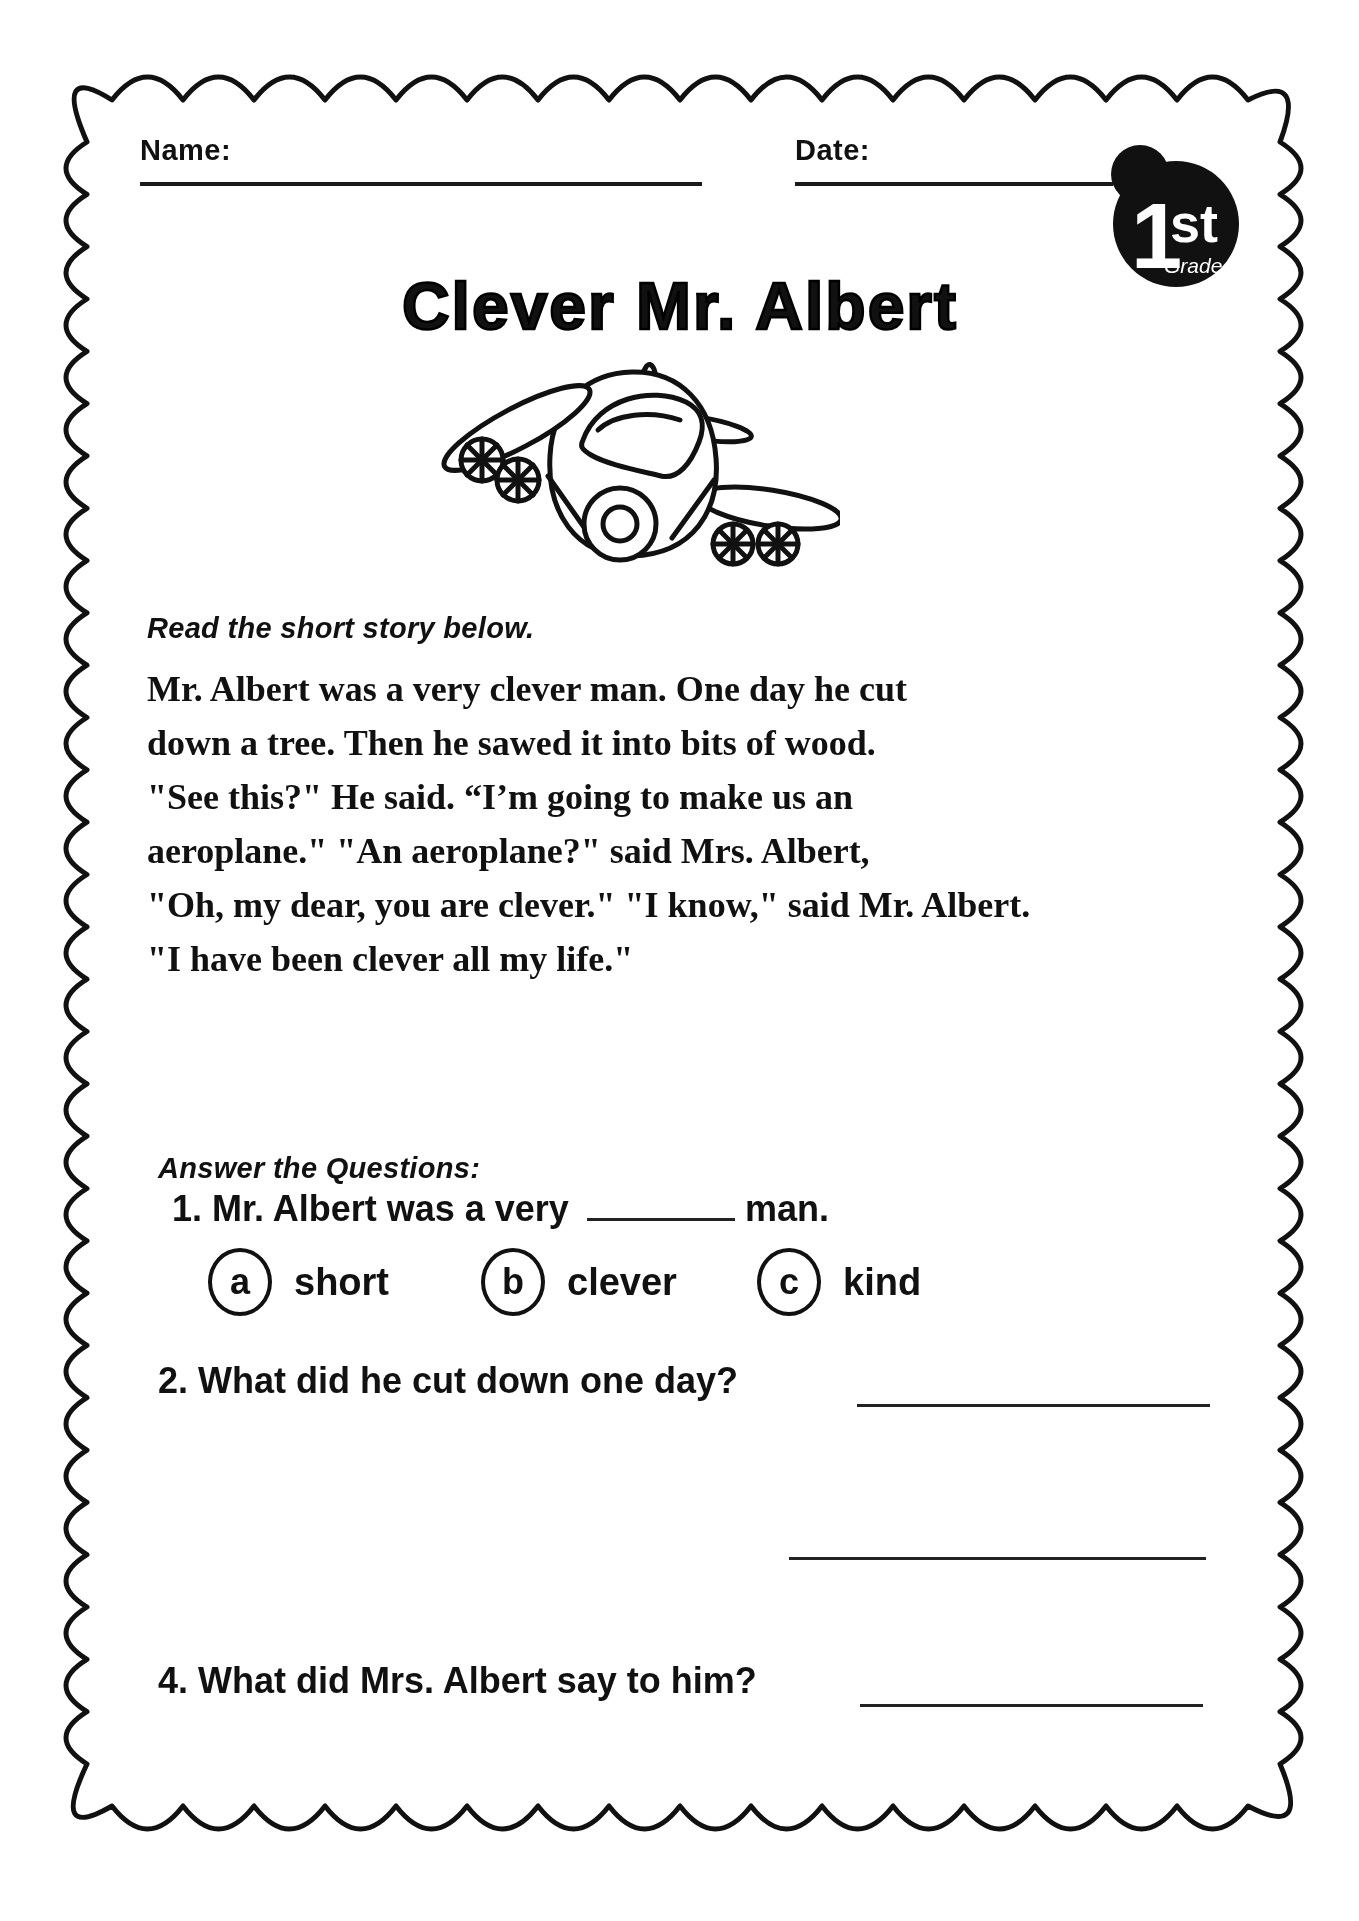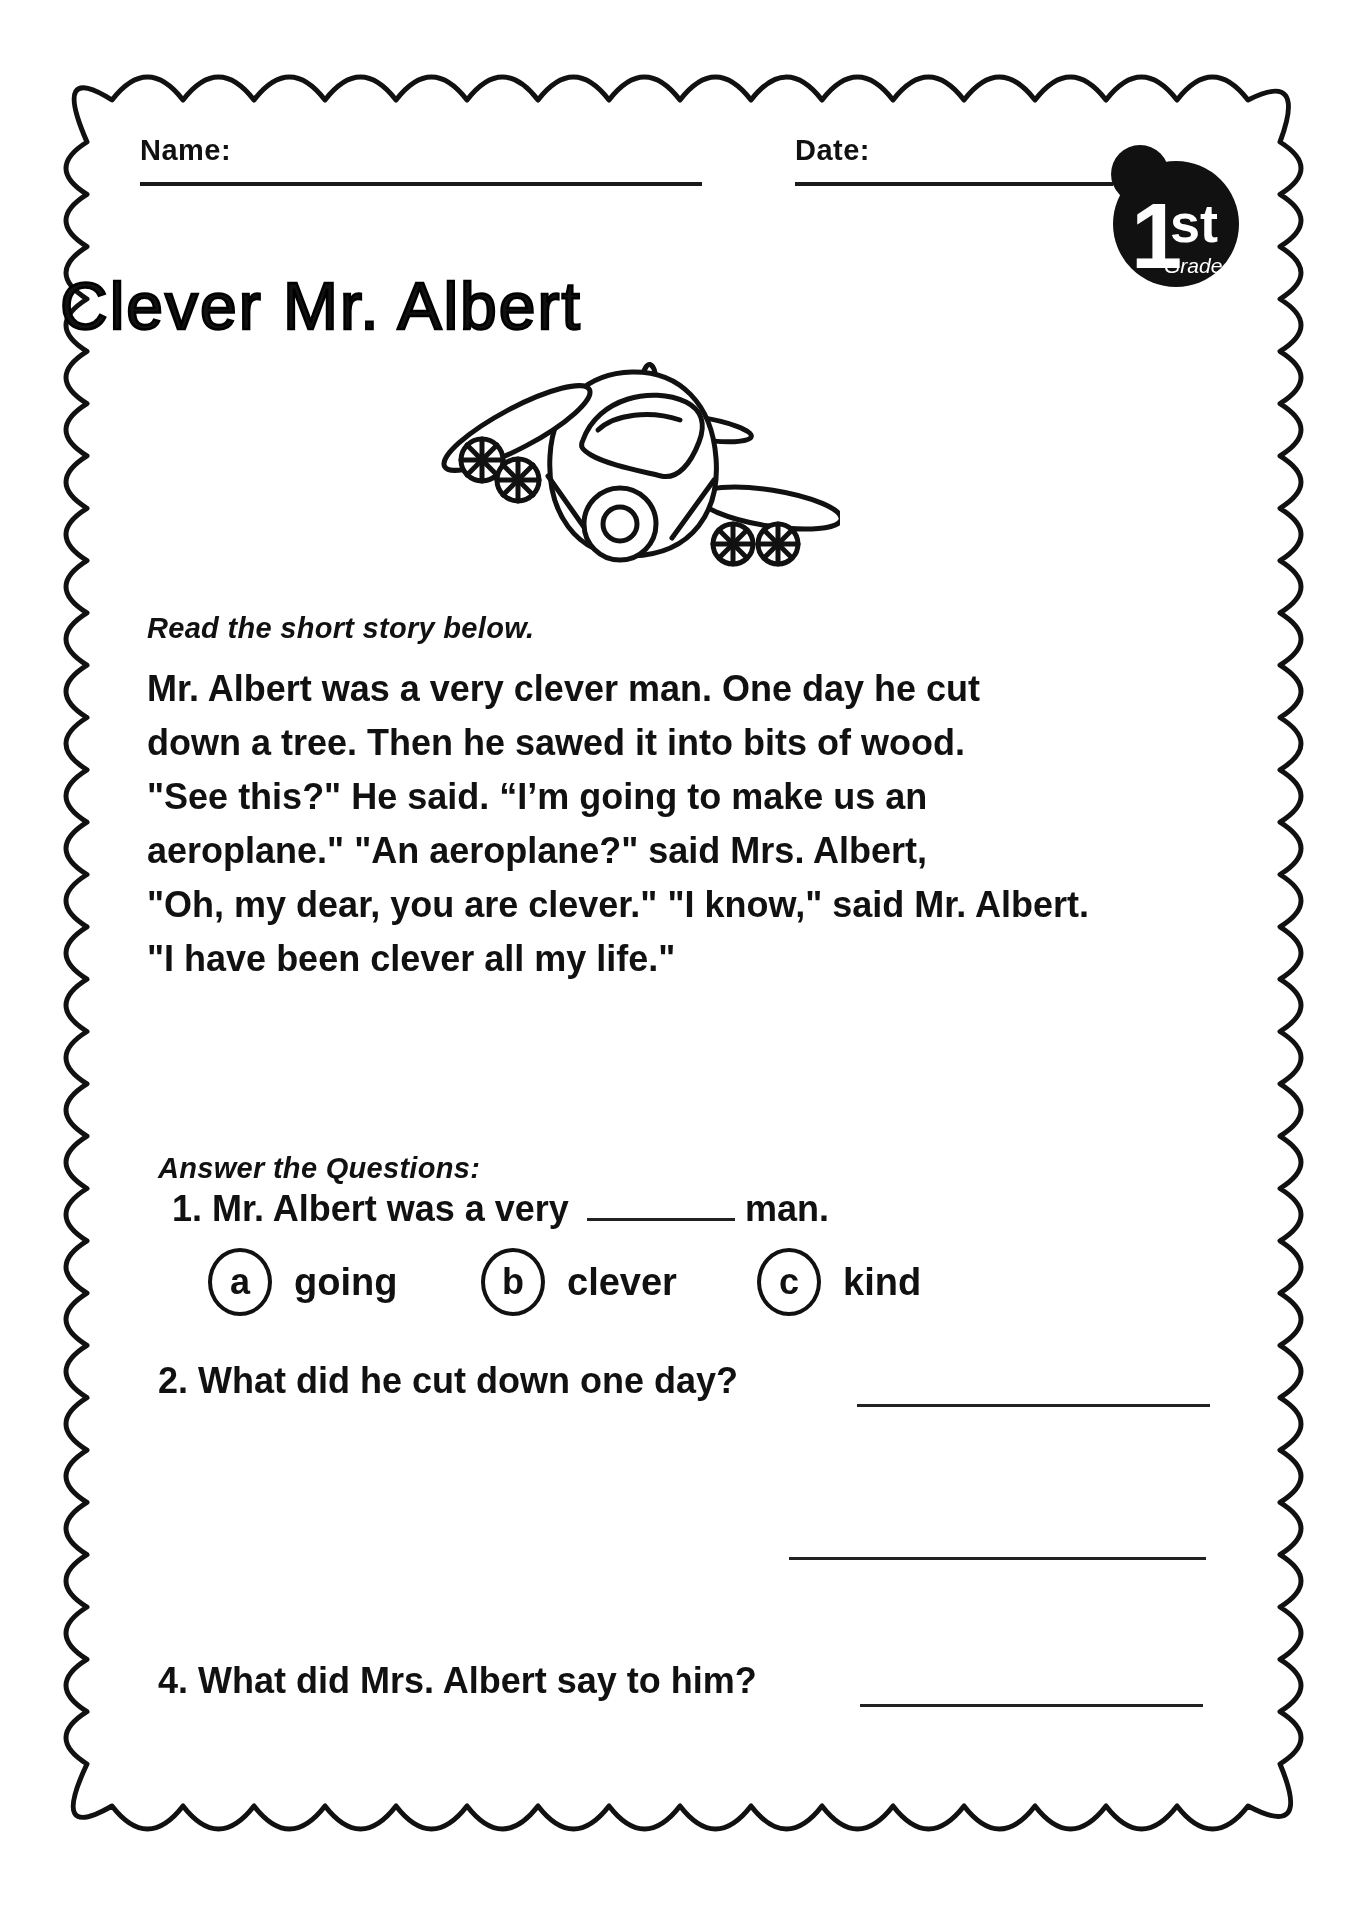--- a/index.html
+++ b/index.html
@@ -9,27 +9,27 @@
   svg{display:block;}
   
   #frame-svg{position:absolute;left:0;top:0;pointer-events:none;}
   
   .field-label{font-size:29px;font-weight:bold;letter-spacing:.5px;}
   .write-line{position:absolute;height:0;border-top:4px solid #1a1a1a;}
   .answer-line{position:absolute;height:0;border-top:3px solid #222;}
   
   #badge{left:1098px;top:142px;}
   
-  .title{left:60px;top:268px;width:1240px;text-align:left;font-size:66px;font-weight:normal;
+  .title{left:60px;top:268px;width:1240px;text-align:center;font-size:66px;font-weight:bold;
          letter-spacing:2px;-webkit-text-stroke:2.5px #000;}
   
   .instr{font-size:29px;font-weight:bold;font-style:italic;letter-spacing:.3px;text-align:center;}
   
   .story{left:147px;top:662px;width:1160px;font-size:36px;line-height:54px;font-weight:bold;}
-  .story-line{display:block;white-space:nowrap;}
+  .story-line{display:block;white-space:nowrap;font-family:Liberation Serif, serif;}
   
   .question{font-size:36px;font-weight:bold;white-space:nowrap;}
   .q1-blank{display:inline-block;width:148px;border-bottom:3px solid #222;height:34px;
             margin:0 10px 0 18px;vertical-align:baseline;}
   .option{position:absolute;display:flex;align-items:center;}
   .opt-circle{width:56px;height:60px;border:4px solid #111;border-radius:50%;display:flex;
               align-items:center;justify-content:center;font-size:36px;font-weight:bold;background:#fff;}
   .opt-label{margin-left:22px;font-size:38px;font-weight:bold;}
 </style>
 </head>
@@ -116,21 +116,21 @@
   <div class="abs instr" style="left:158px;top:1108px;margin-top:44px;">Answer the Questions:</div>
 
   <div class="abs question" style="left:172px;top:1184px;">
     <span>1. Mr. Albert was a very</span><span class="q1-blank"></span><span>man.</span>
   </div>
 
   <div class="option" style="left:208px;top:1248px;">
     <div class="opt-circle">
       <span>a</span>
     </div>
-    <span class="opt-label">going</span>
+    <span class="opt-label">short</span>
   </div>
   <div class="option" style="left:481px;top:1248px;">
     <div class="opt-circle">
       <span>b</span>
     </div>
     <span class="opt-label">clever</span>
   </div>
   <div class="option" style="left:757px;top:1248px;">
     <div class="opt-circle">
       <span>c</span>

